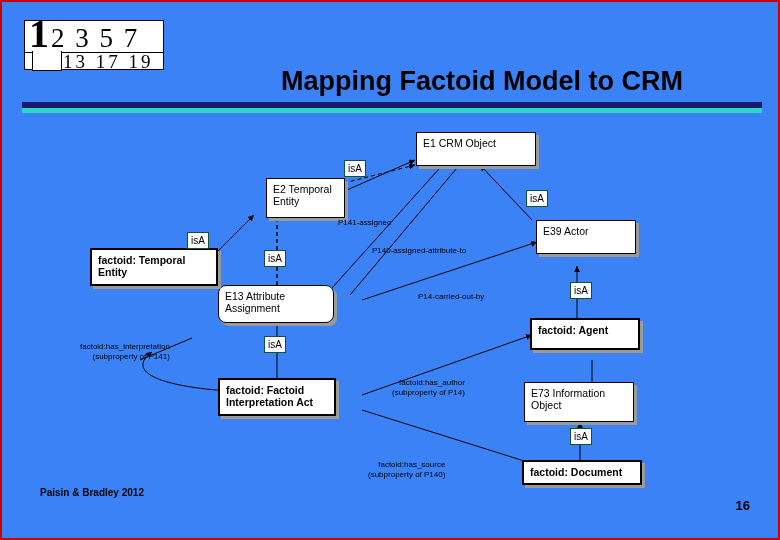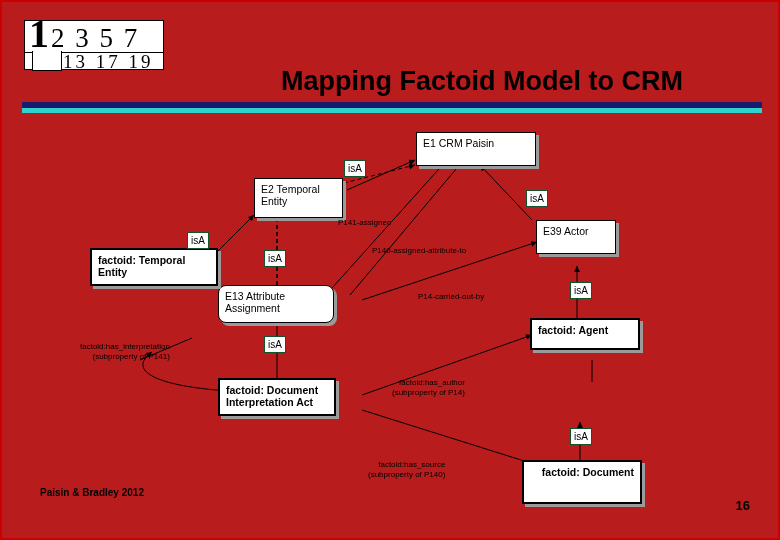--- a/index.html
+++ b/index.html
@@ -7,21 +7,21 @@
     padding: 0;
     background: #ffffff;
   }
   body {
     font-family: "Liberation Sans", sans-serif;
   }
   .slide {
     position: relative;
     width: 780px;
     height: 540px;
-    background: #b91c1c;
+    background: #3b82f6;
     border: 2px solid #cc0000;
     box-sizing: border-box;
     overflow: hidden;
     text-decoration: underline;
   }
   
   .logo {
     position: absolute;
     left: 22px;
     top: 18px;
@@ -216,41 +216,44 @@
 
         <path d="M330,290 L505,345" marker-end="url(#ah)"></path>
 
         <path d="M548,340 L548,302" marker-end="url(#ah)"></path>
 
         <path d="M560,262 L560,240"></path>
       </g>
     </svg>
 
     <div class="node shadow" style="left:384px;top:12px;width:120px;height:34px;">
-      <span>E1 CRM Paisin</span>
-    </div>
-    <div class="node shadow" style="left:222px;top:58px;width:89px;height:40px;">
+      <span>E1 CRM Object</span>
+    </div>
+    <div class="node shadow" style="left:234px;top:58px;width:79px;height:40px;">
       <span>E2 Temporal Entity</span>
     </div>
-    <div class="node shadow" style="left:504px;top:100px;width:80px;height:34px;">
+    <div class="node shadow" style="left:504px;top:100px;width:100px;height:34px;">
       <span>E39 Actor</span>
     </div>
     <div class="node shadow" style="left:186px;top:165px;width:116px;height:38px;border-radius:8px;">
       <span>E13 Attribute Assignment</span>
     </div>
+    <div class="node shadow" style="left:492px;top:262px;width:110px;height:40px;">
+      <span>E73 Information Object</span>
+    </div>
     <div class="node bold shadow" style="left:58px;top:128px;width:128px;height:38px;">
       <span>factoid: Temporal Entity</span>
     </div>
     <div class="node bold shadow" style="left:498px;top:198px;width:110px;height:32px;">
       <span>factoid: Agent</span>
     </div>
     <div class="node bold shadow" style="left:186px;top:258px;width:118px;height:38px;">
-      <span>factoid: Document Interpretation Act</span>
-    </div>
-    <div class="node bold shadow" style="left:490px;top:340px;width:120px;height:44px;text-align:right;">
+      <span>factoid: Factoid Interpretation Act</span>
+    </div>
+    <div class="node bold shadow" style="left:490px;top:340px;width:120px;height:25px;">
       <span>factoid: Document</span>
     </div>
 
     <div class="isa" style="left:312px;top:40px;">
       <span>isA</span>
     </div>
     <div class="isa" style="left:494px;top:70px;">
       <span>isA</span>
     </div>
     <div class="isa" style="left:155px;top:112px;">

